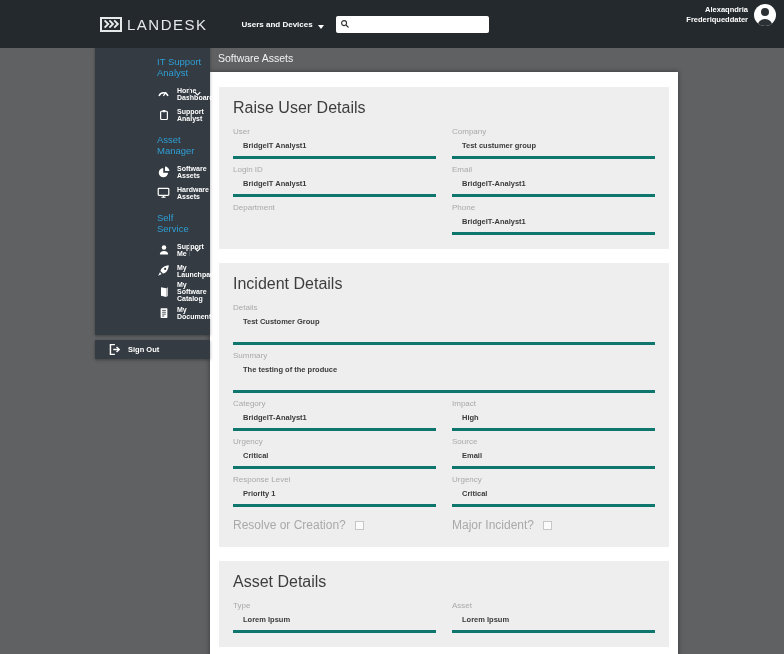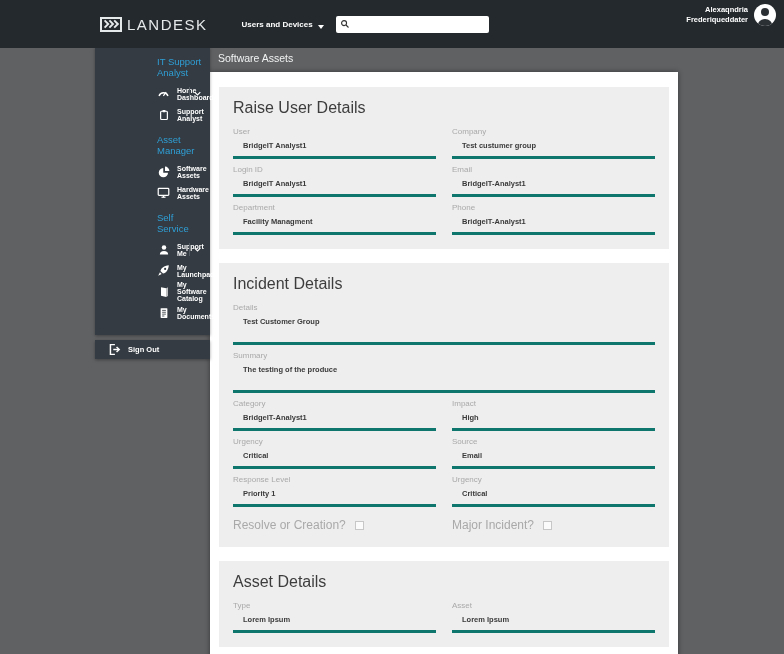--- a/index.html
+++ b/index.html
@@ -279,21 +279,20 @@
       <div class="field">
         <div class="flabel">Login ID</div>
         <div class="fvalue">BridgeIT Analyst1</div>
       </div>
       <div class="field">
         <div class="flabel">Email</div>
         <div class="fvalue">BridgeIT-Analyst1</div>
       </div>
       <div class="field">
         <div class="flabel">Department</div>
-        <div class="fvalue">Facility Managment</div>
       </div>
       <div class="field">
         <div class="flabel">Phone</div>
         <div class="fvalue">BridgeIT-Analyst1</div>
       </div>
     </div>
   </div>
 
   <div class="card">
     <h2 class="card-title">Incident Details</h2>

